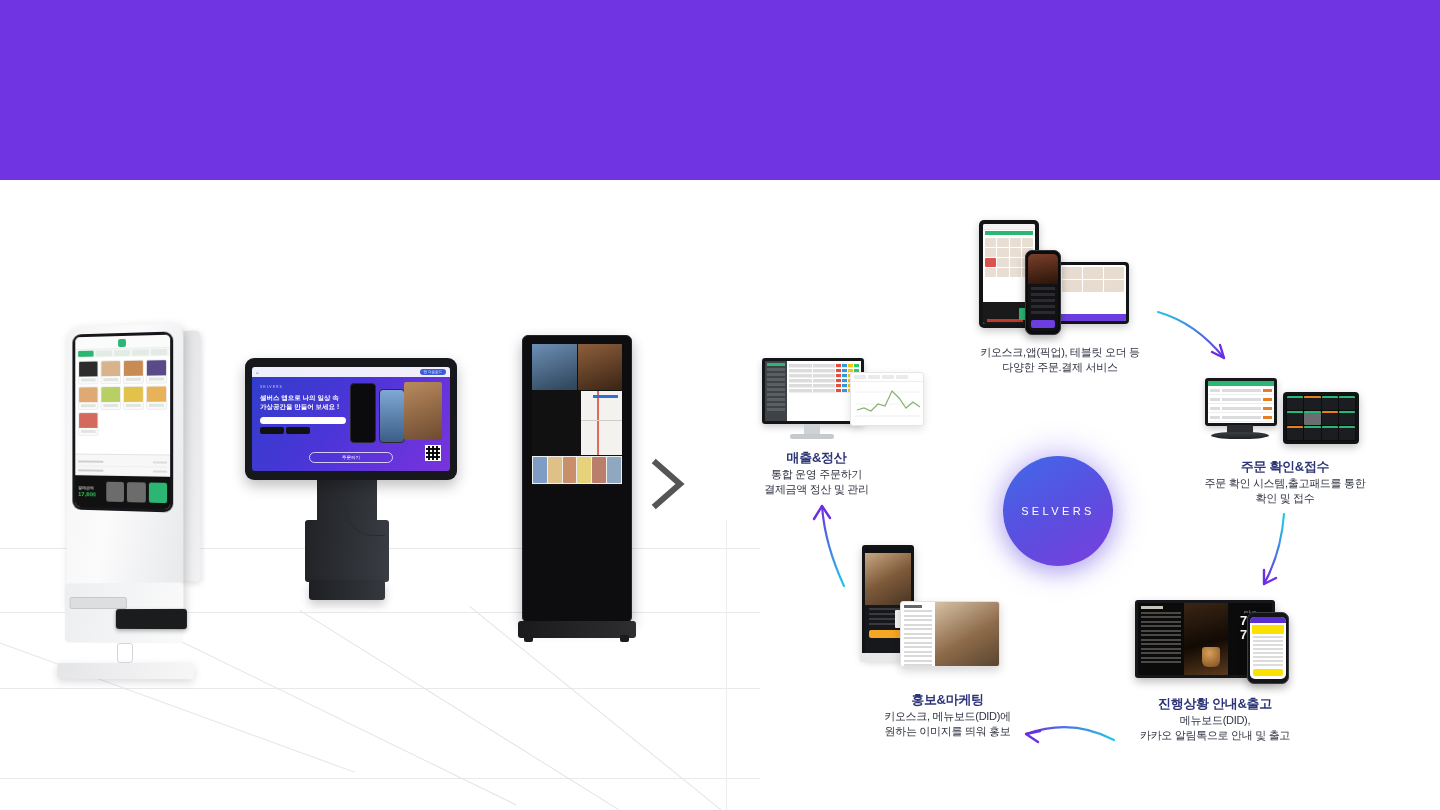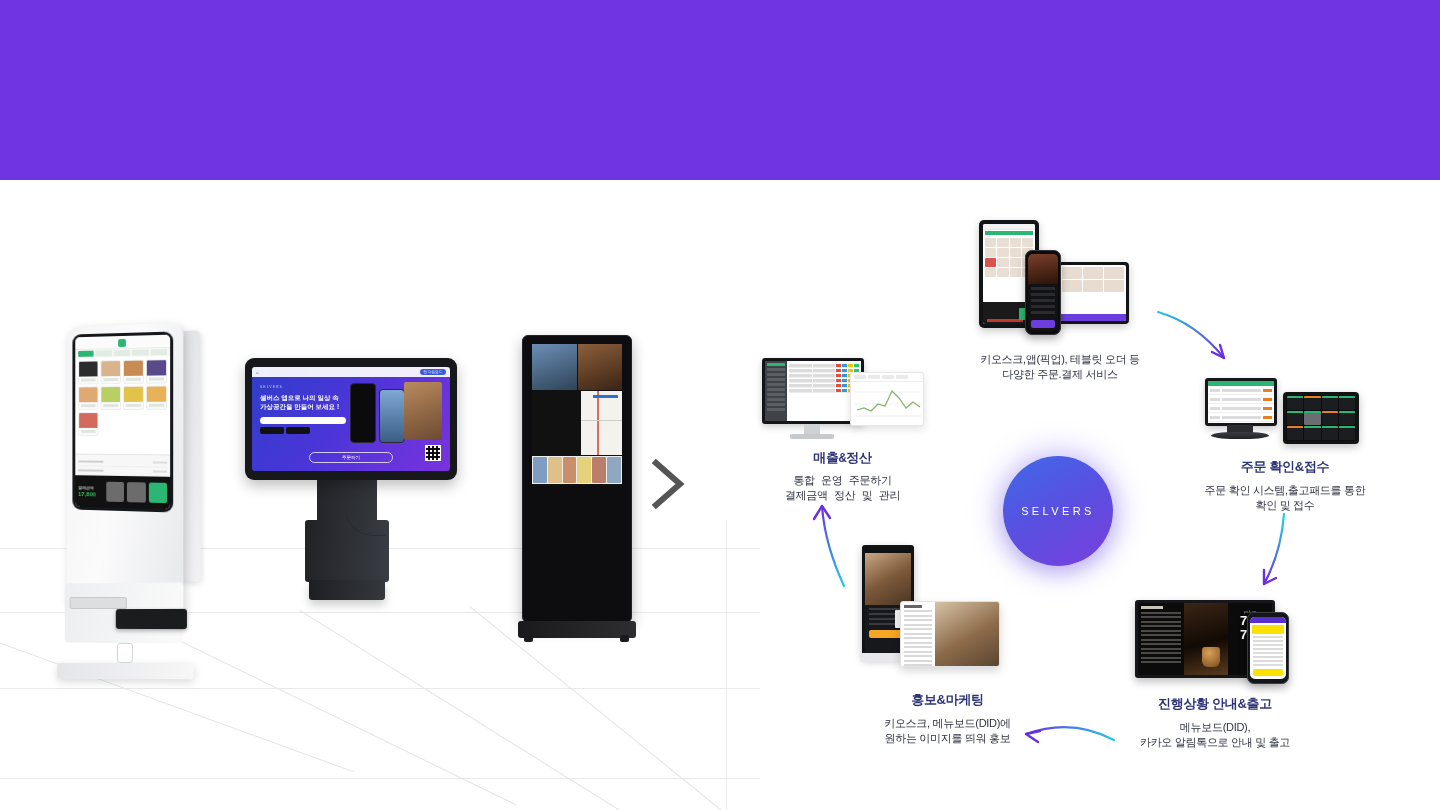--- a/index.html
+++ b/index.html
@@ -116,27 +116,27 @@
   #kiosk-did .base { position:absolute; left:0; top:286px; width:118px; height:17px; background:linear-gradient(95deg,#1a1a1c,#2e2e31); border-radius:3px; }
   #kiosk-did .wheel { position:absolute; top:300px; width:9px; height:7px; background:#1b1b1e; border-radius:2px; }
 
   
   #chev { position:absolute; left:648px; top:458px; width:42px; height:52px; }
   #chev svg { display:block; }
 
   
   .node { position:absolute; text-align:center; }
   .node .title { font-size:13px; font-weight:bold; color:#2c3477; letter-spacing:-.3px; }
-  .node .desc { margin-top:7px; font-size:11px; line-height:15px; color:#2f3240; letter-spacing:-.3px; }
+  .node .desc { font-size:11px; line-height:15px; color:#2f3240; letter-spacing:-.3px; }
 
   #node-order   { left:930px; top:345px; width:260px; }
   #node-accept  { left:1160px; top:458px; width:250px; }
   #node-status  { left:1095px; top:695px; width:240px; }
   #node-promo   { left:830px; top:691px; width:235px; }
-  #node-sales   { left:735px; top:449px; width:215px;font-family:Liberation Mono, monospace; }
+  #node-sales   { left:709px; top:449px; width:215px; }
 
   
   .art { position:absolute; }
 
   
   #art-order { left:975px; top:220px; width:165px; height:115px; }
   #art-order .tabA { position:absolute; left:4px; top:0; width:60px; height:108px; background:#131416; border-radius:5px; box-shadow:0 3px 8px rgba(0,0,0,.22); }
   #art-order .tabA .s { position:absolute; left:4px; top:4px; right:4px; bottom:4px; background:#fff; border-radius:2px; overflow:hidden; }
   #art-order .tabA .s .hd { height:6px; background:#f3f3f3; border-bottom:1px solid #e8e8e8; }
   #art-order .tabA .s .tabs { height:4px; background:#2bb673; margin:1px 2px; }

